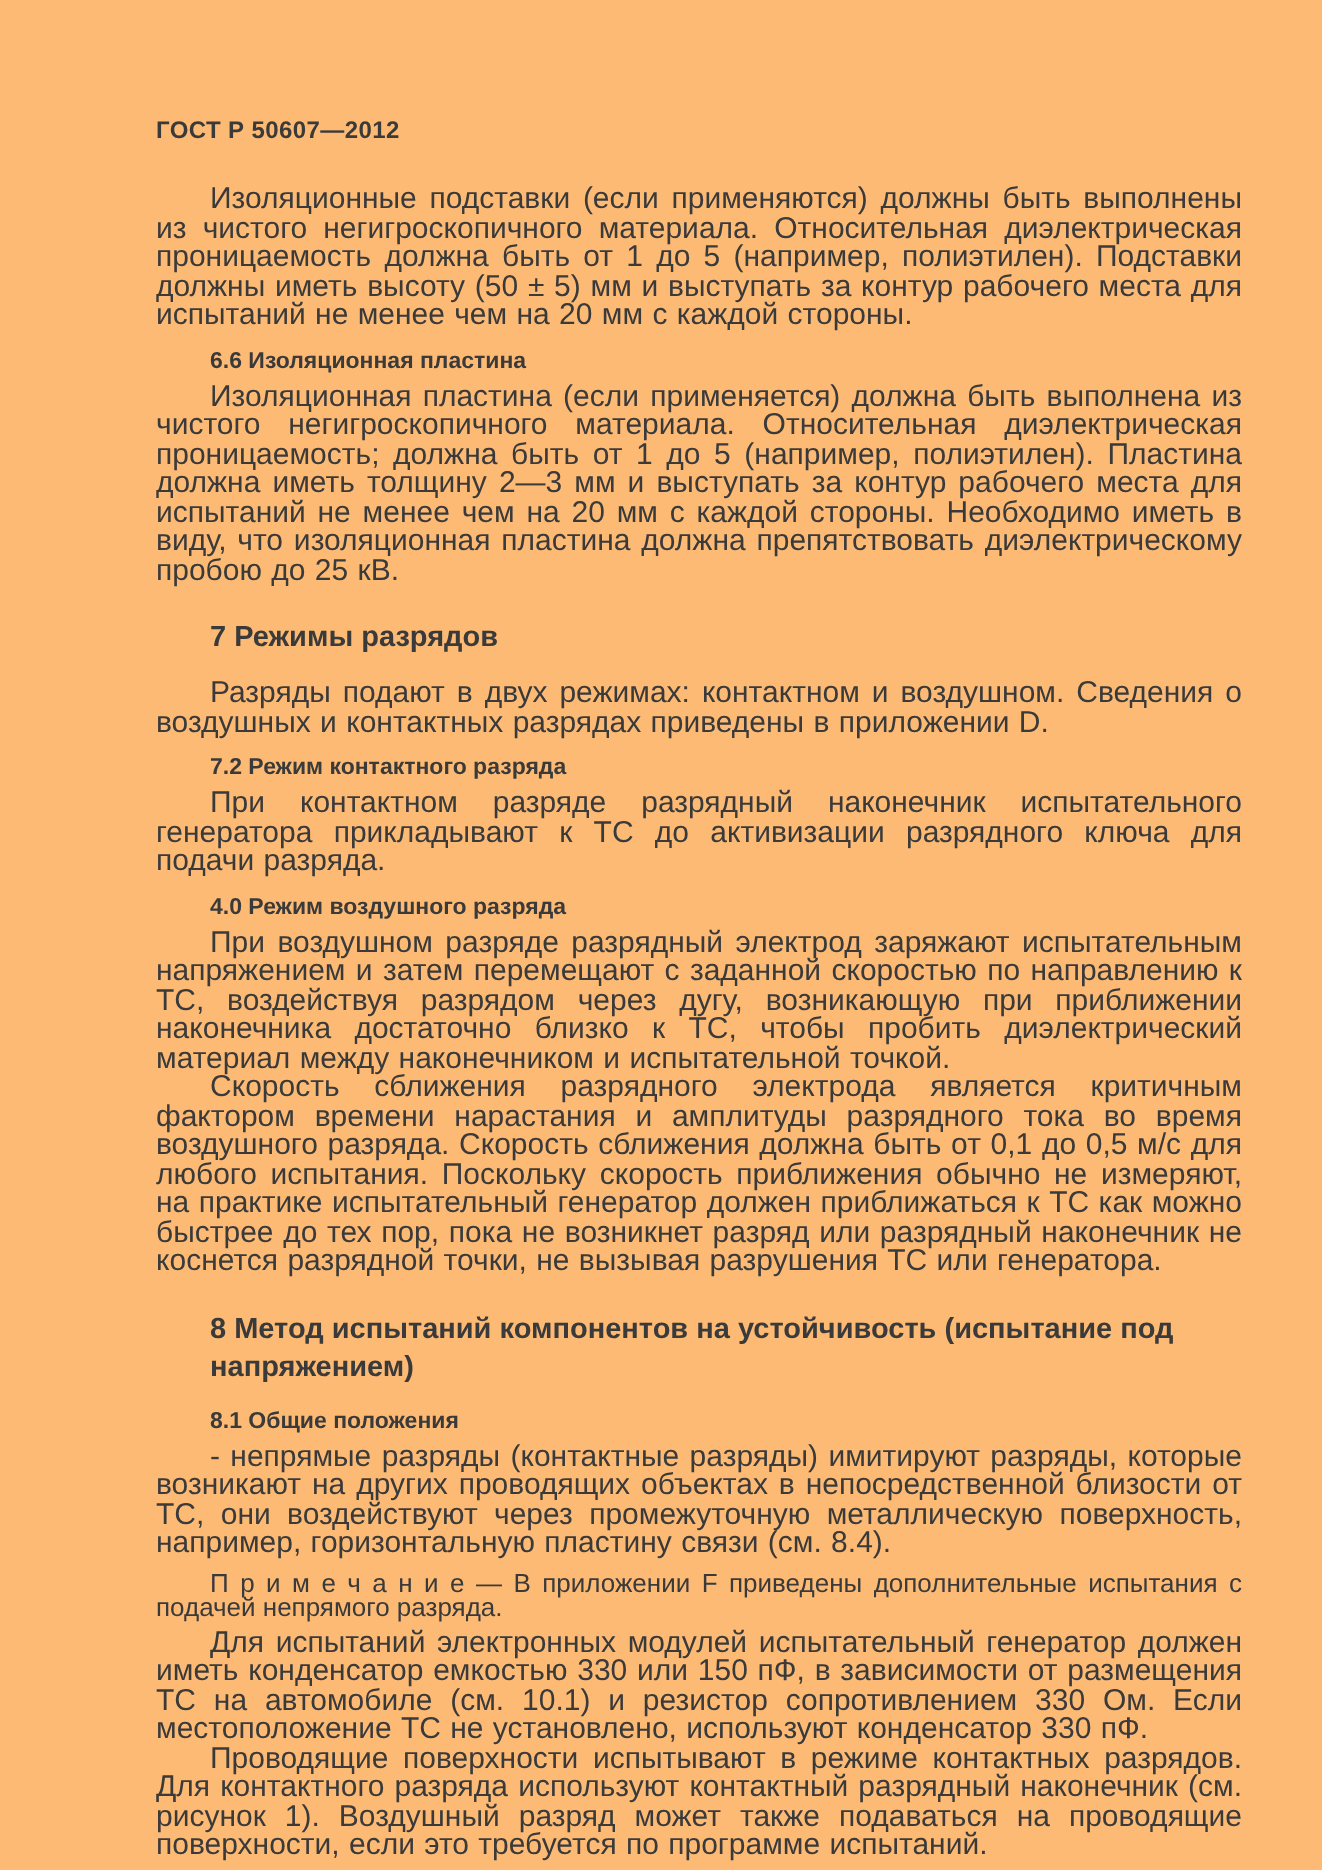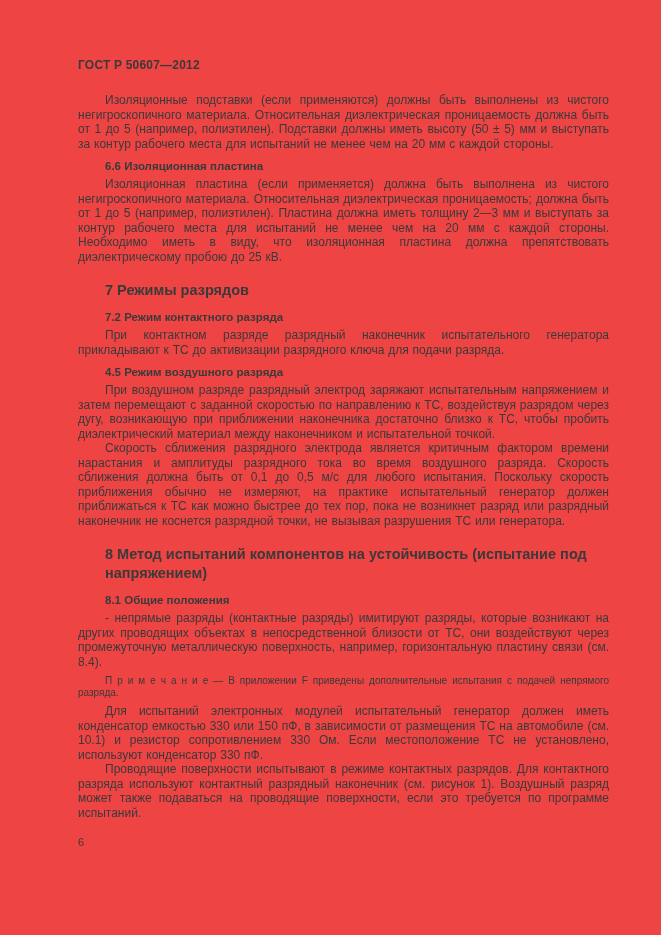--- a/index.html
+++ b/index.html
@@ -1,57 +1,57 @@
 <!DOCTYPE html>
 <html><head>
 <meta charset="utf-8">
 <style>
   html, body { margin: 0; padding: 0; background: #e9e9e7; }
   .page {
     position: relative;
     width: 661px;
     height: 935px;
     margin: 0 auto;
-    background: #ef4444;
+    background: #fdba74;
     box-sizing: border-box;
-    padding: 58px 52px 0 78px;
+    padding: 58px 40px 0 78px;
     font-family: "Liberation Sans", sans-serif;
     color: #3a3a3a;
     overflow: hidden;
   }
   .running-header {
     font-weight: bold;
     font-size: 12px;
     letter-spacing: 0.2px;
     margin: 0 0 21px 0;
   }
   .para {
     margin: 0;
-    font-size: 12px;
+    font-size: 15px;
     line-height: 14.5px;
     text-align: justify;
     text-indent: 27px;
     word-spacing: 0.5px;
   }
   .subheading {
     font-size: 11.5px;
     font-weight: bold;
     margin: 9px 0 5px 0;
     text-indent: 27px;
   }
   .section-heading {
     font-size: 14.5px;
     font-weight: bold;
     line-height: 19px;
     margin: 17px 0 11px 0;
     padding-left: 27px;
   }
   .note {
     margin: 6px 0 5px 0;
-    font-size: 10px;
+    font-size: 13px;
     line-height: 12px;
     text-align: justify;
     text-indent: 27px;
   }
   .page-number {
     font-size: 11px;
     margin-top: 15px;
     text-indent: 0;
     text-align: left;
   }
@@ -63,25 +63,26 @@
 
   <div class="running-header">ГОСТ Р 50607—2012</div>
 
   <p class="para">Изоляционные подставки (если применяются) должны быть выполнены из чистого негигроскопичного материала. Относительная диэлектрическая проницаемость должна быть от 1 до 5 (например, полиэтилен). Подставки должны иметь высоту (50 ± 5) мм и выступать за контур рабочего места для испытаний не менее чем на 20 мм с каждой стороны.</p>
 
   <div class="subheading">6.6 Изоляционная пластина</div>
   <p class="para">Изоляционная пластина (если применяется) должна быть выполнена из чистого негигроскопичного материала. Относительная диэлектрическая проницаемость; должна быть от 1 до 5 (например, полиэтилен). Пластина должна иметь толщину 2—3 мм и выступать за контур рабочего места для испытаний не менее чем на 20 мм с каждой стороны. Необходимо иметь в виду, что изоляционная пластина должна препятствовать диэлектрическому пробою до 25 кВ.</p>
 
   <div class="section-heading">7 Режимы разрядов</div>
 
+  <p class="para">Разряды подают в двух режимах: контактном и воздушном. Сведения о воздушных и контактных разрядах приведены в приложении D.</p>
 
   <div class="subheading">7.2 Режим контактного разряда</div>
   <p class="para">При контактном разряде разрядный наконечник испытательного генератора прикладывают к ТС до активизации разрядного ключа для подачи разряда.</p>
 
-  <div class="subheading">4.5 Режим воздушного разряда</div>
+  <div class="subheading">4.0 Режим воздушного разряда</div>
   <p class="para">При воздушном разряде разрядный электрод заряжают испытательным напряжением и затем перемещают с заданной скоростью по направлению к ТС, воздействуя разрядом через дугу, возникающую при приближении наконечника достаточно близко к ТС, чтобы пробить диэлектрический материал между наконечником и испытательной точкой.</p>
   <p class="para">Скорость сближения разрядного электрода является критичным фактором времени нарастания и амплитуды разрядного тока во время воздушного разряда. Скорость сближения должна быть от 0,1 до 0,5 м/с для любого испытания. Поскольку скорость приближения обычно не измеряют, на практике испытательный генератор должен приближаться к ТС как можно быстрее до тех пор, пока не возникнет разряд или разрядный наконечник не коснется разрядной точки, не вызывая разрушения ТС или генератора.</p>
 
   <div class="section-heading">8 Метод испытаний компонентов на устойчивость (испытание под напряжением)</div>
 
   <div class="subheading">8.1 Общие положения</div>
   <p class="para">- непрямые разряды (контактные разряды) имитируют разряды, которые возникают на других проводящих объектах в непосредственной близости от ТС, они воздействуют через промежуточную металлическую поверхность, например, горизонтальную пластину связи (см. 8.4).</p>
   <p class="note">П р и м е ч а н и е — В приложении F приведены дополнительные испытания с подачей непрямого разряда.</p>
   <p class="para">Для испытаний электронных модулей испытательный генератор должен иметь конденсатор емкостью 330 или 150 пФ, в зависимости от размещения ТС на автомобиле (см. 10.1) и резистор сопротивлением 330 Ом. Если местоположение ТС не установлено, используют конденсатор 330 пФ.</p>
   <p class="para">Проводящие поверхности испытывают в режиме контактных разрядов. Для контактного разряда используют контактный разрядный наконечник (см. рисунок 1). Воздушный разряд может также подаваться на проводящие поверхности, если это требуется по программе испытаний.</p>

